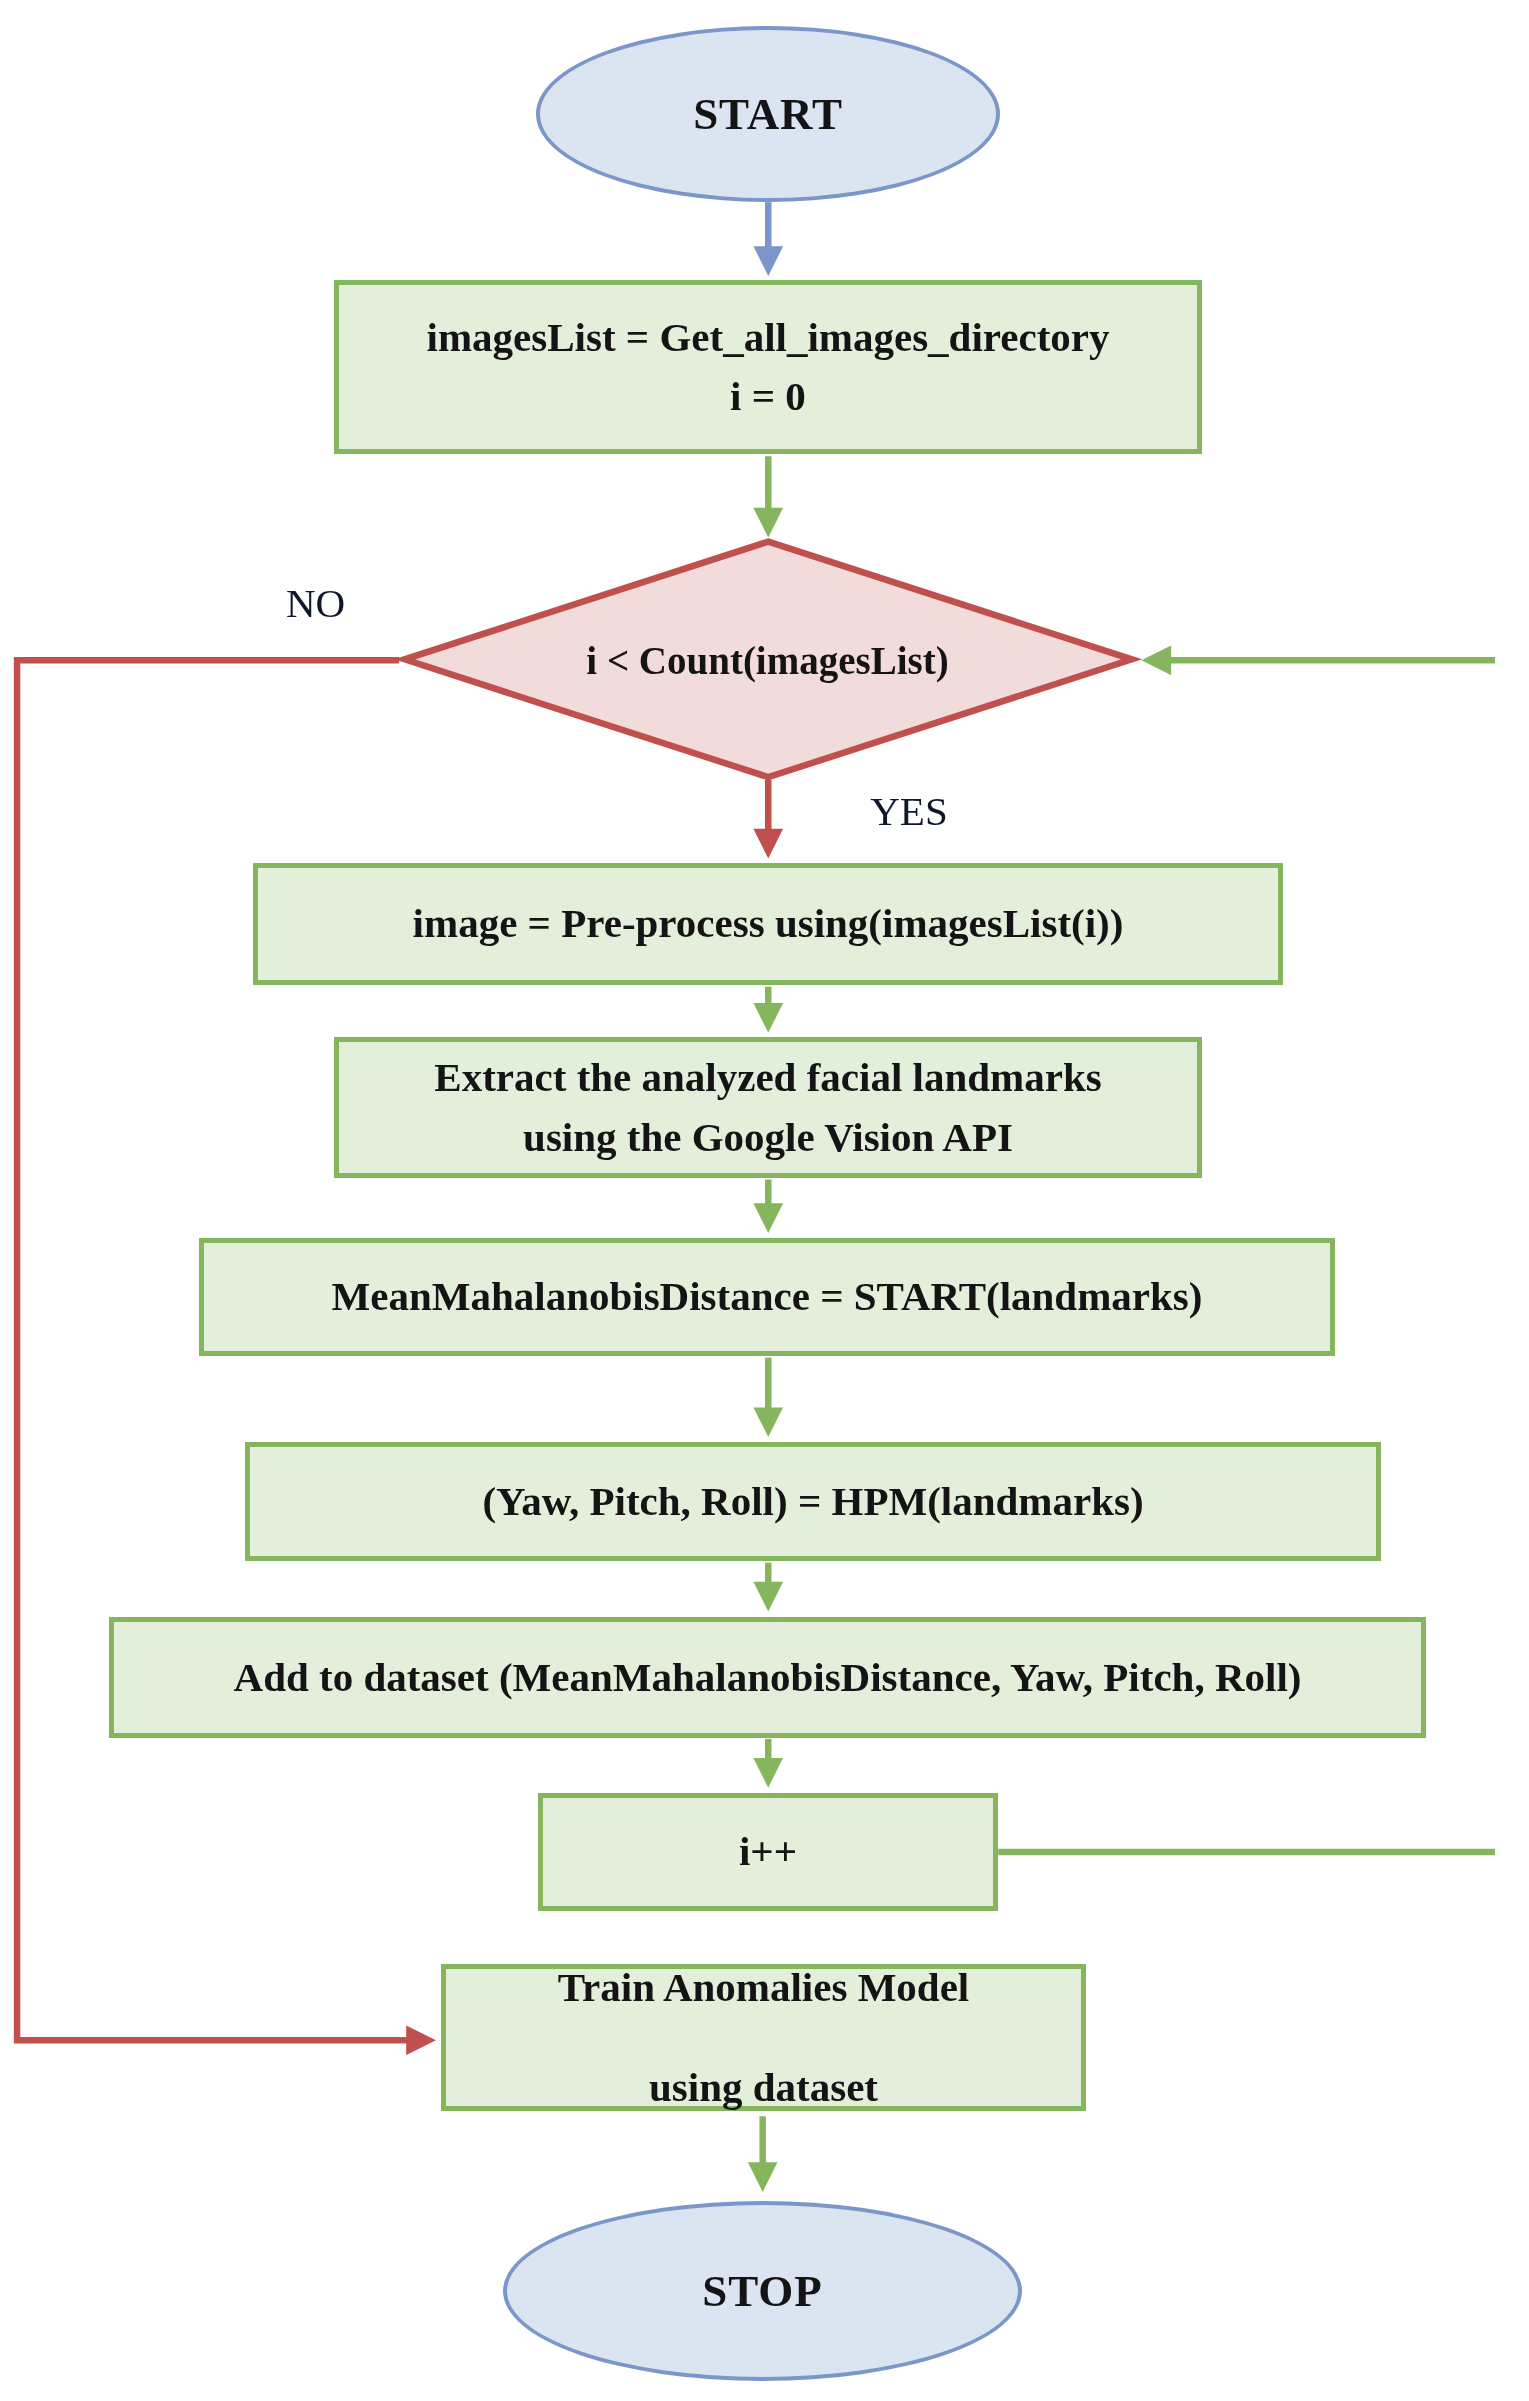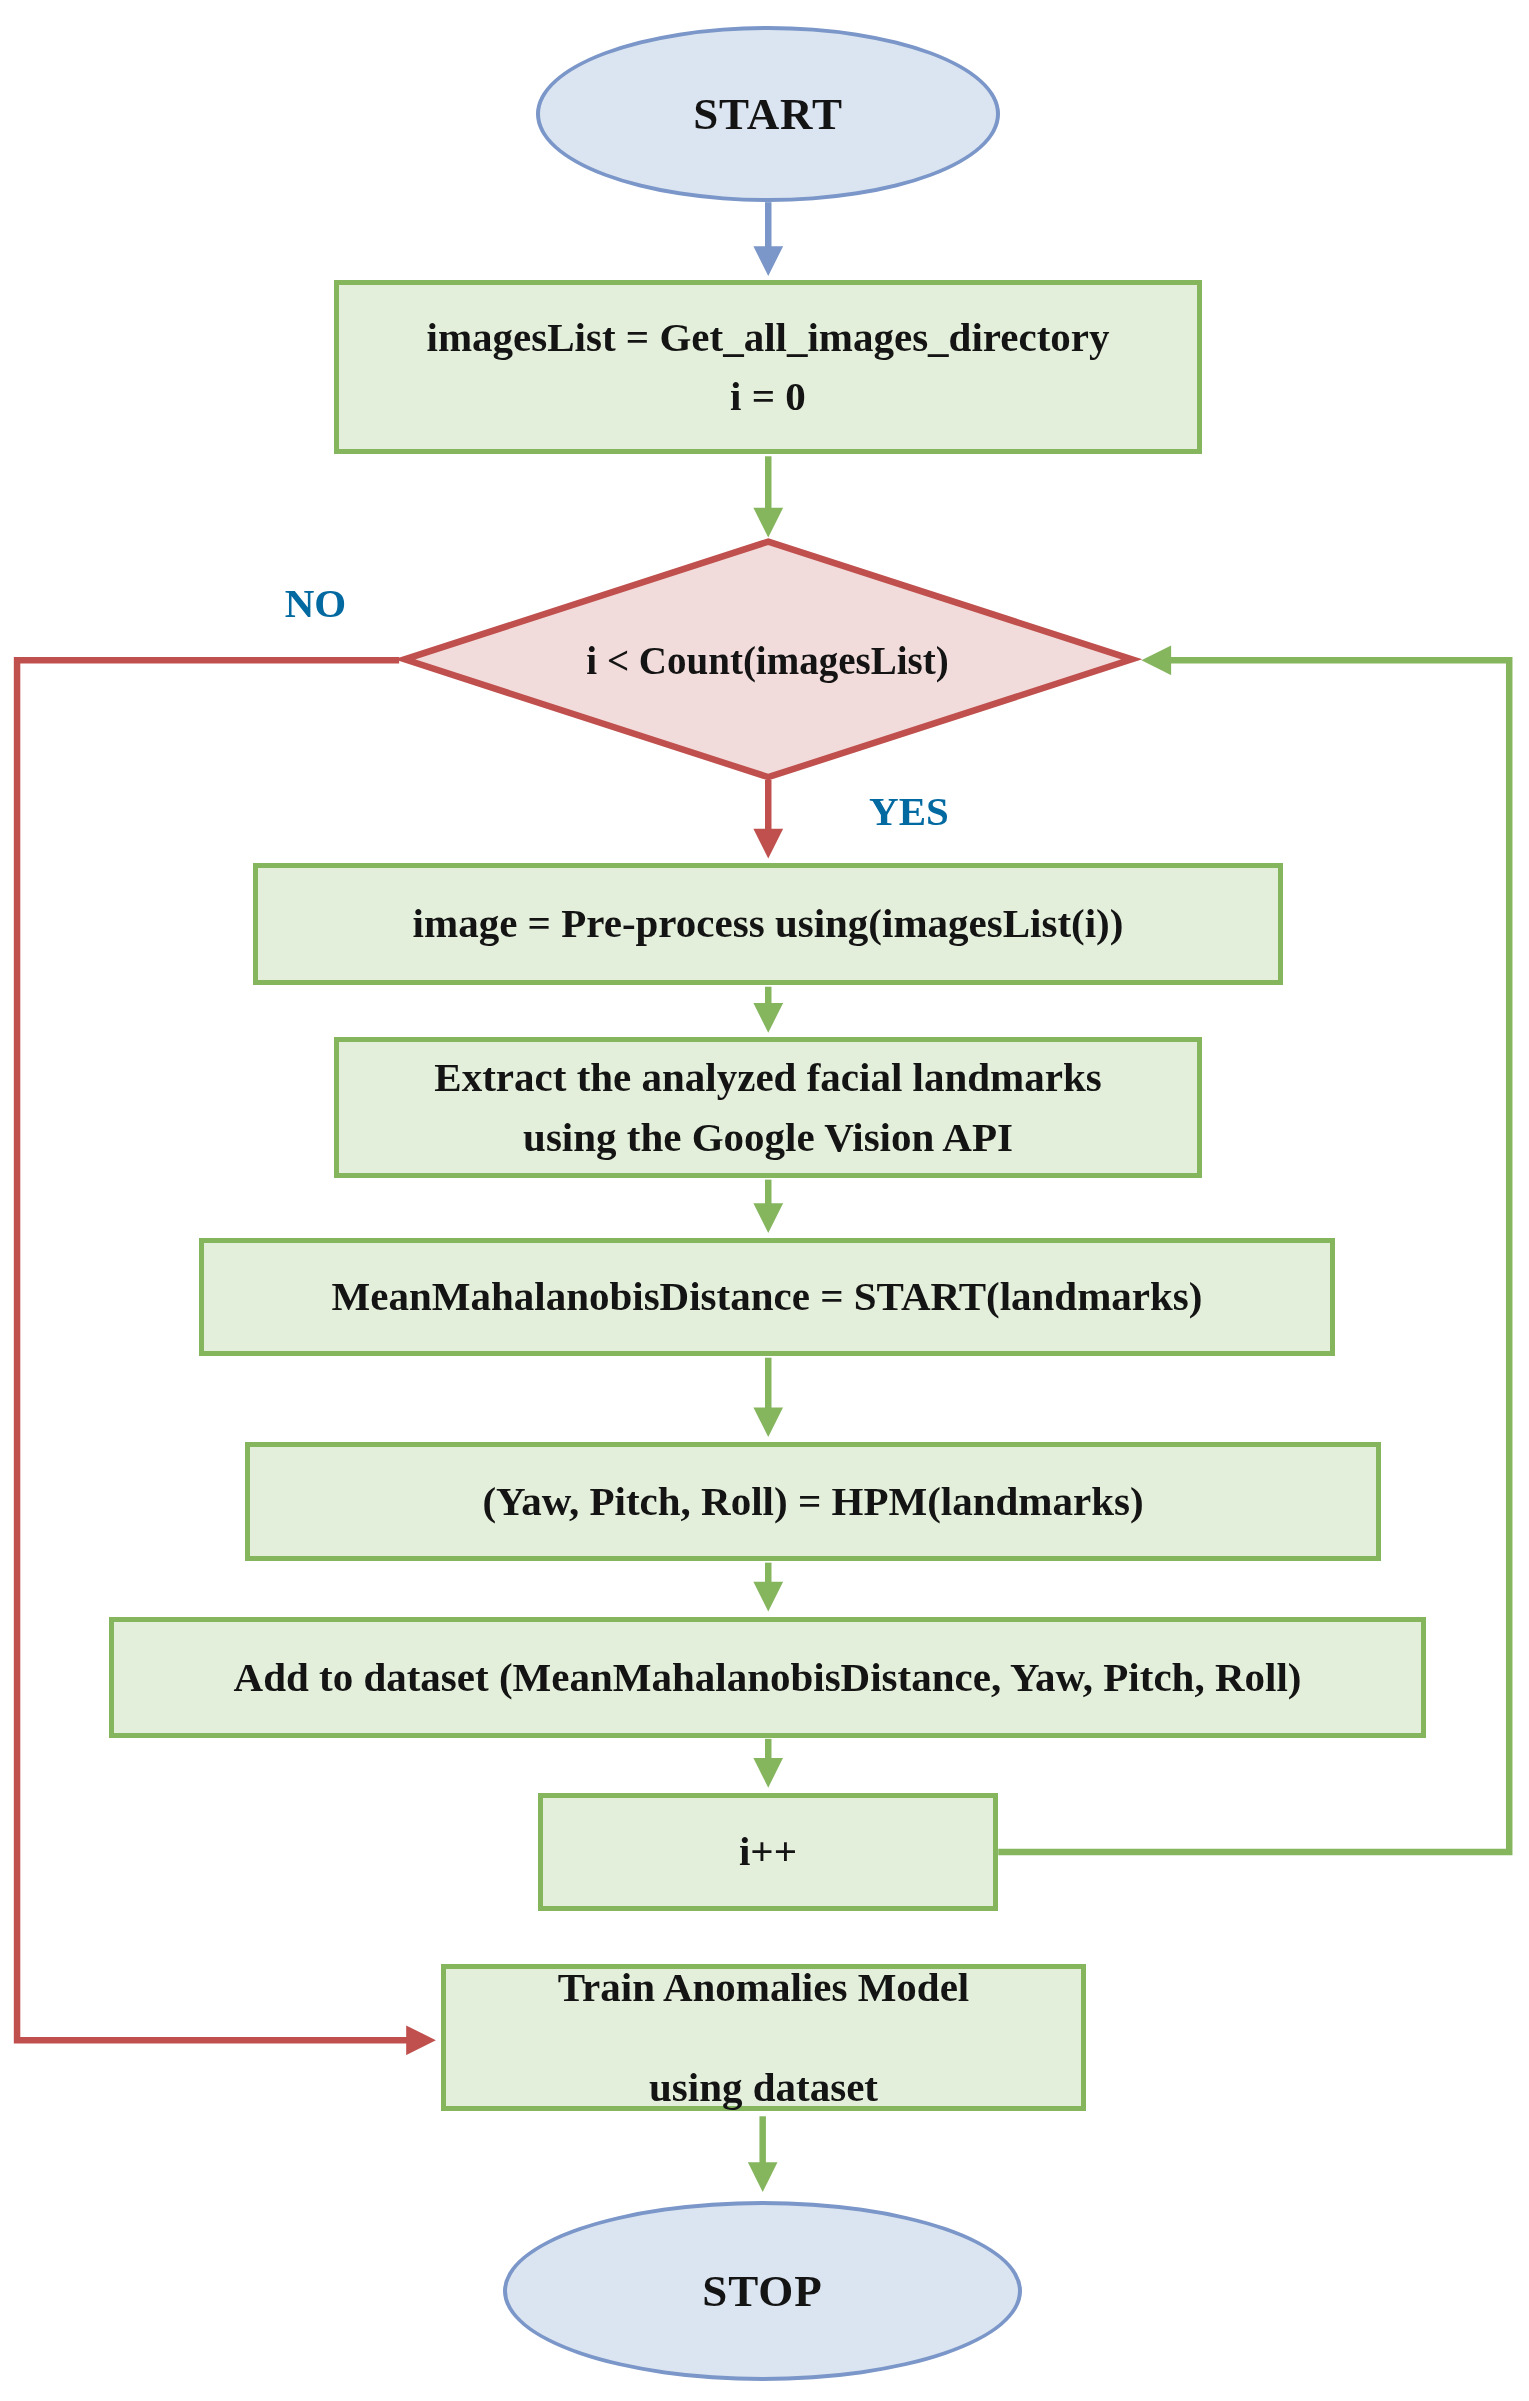--- a/index.html
+++ b/index.html
@@ -2,21 +2,20 @@
 <html style="font-size:15px"><head>
 <meta charset="utf-8">
 <style>
   html,body { margin:0; padding:0; background:#ffffff; }
   .canvas {
     position:relative;
     width:1495px; height:2401px;
     background:#ffffff;
     font-family:"Liberation Serif","DejaVu Serif",serif;
     overflow:hidden;
-    padding-left:24px;
   }
   svg.wires { position:absolute; left:0; top:0; width:1530px; height:2401px; }
   .node {
     position:absolute;
     box-sizing:border-box;
     display:flex; flex-direction:column;
     align-items:center; justify-content:center;
     text-align:center;
     font-weight:bold;
     color:#141414;
@@ -37,23 +36,23 @@
   .decision-label {
     position:absolute;
     display:flex; align-items:center; justify-content:center;
     text-align:center;
     font-weight:bold;
     font-size:39px;
     color:#141414;
   }
   .edge-label {
     position:absolute;
-    font-weight:bold;
+    font-weight:normal;
     font-size:41px;
-    color:#0369a1;
+    color:#0f172a;
     display:flex; align-items:center; justify-content:center;
   }
 </style>
 </head>
 <body>
 
 <div class="canvas">
 
   <svg class="wires" viewBox="0 0 1649 2589" xmlns="http://www.w3.org/2000/svg">
     <defs>

